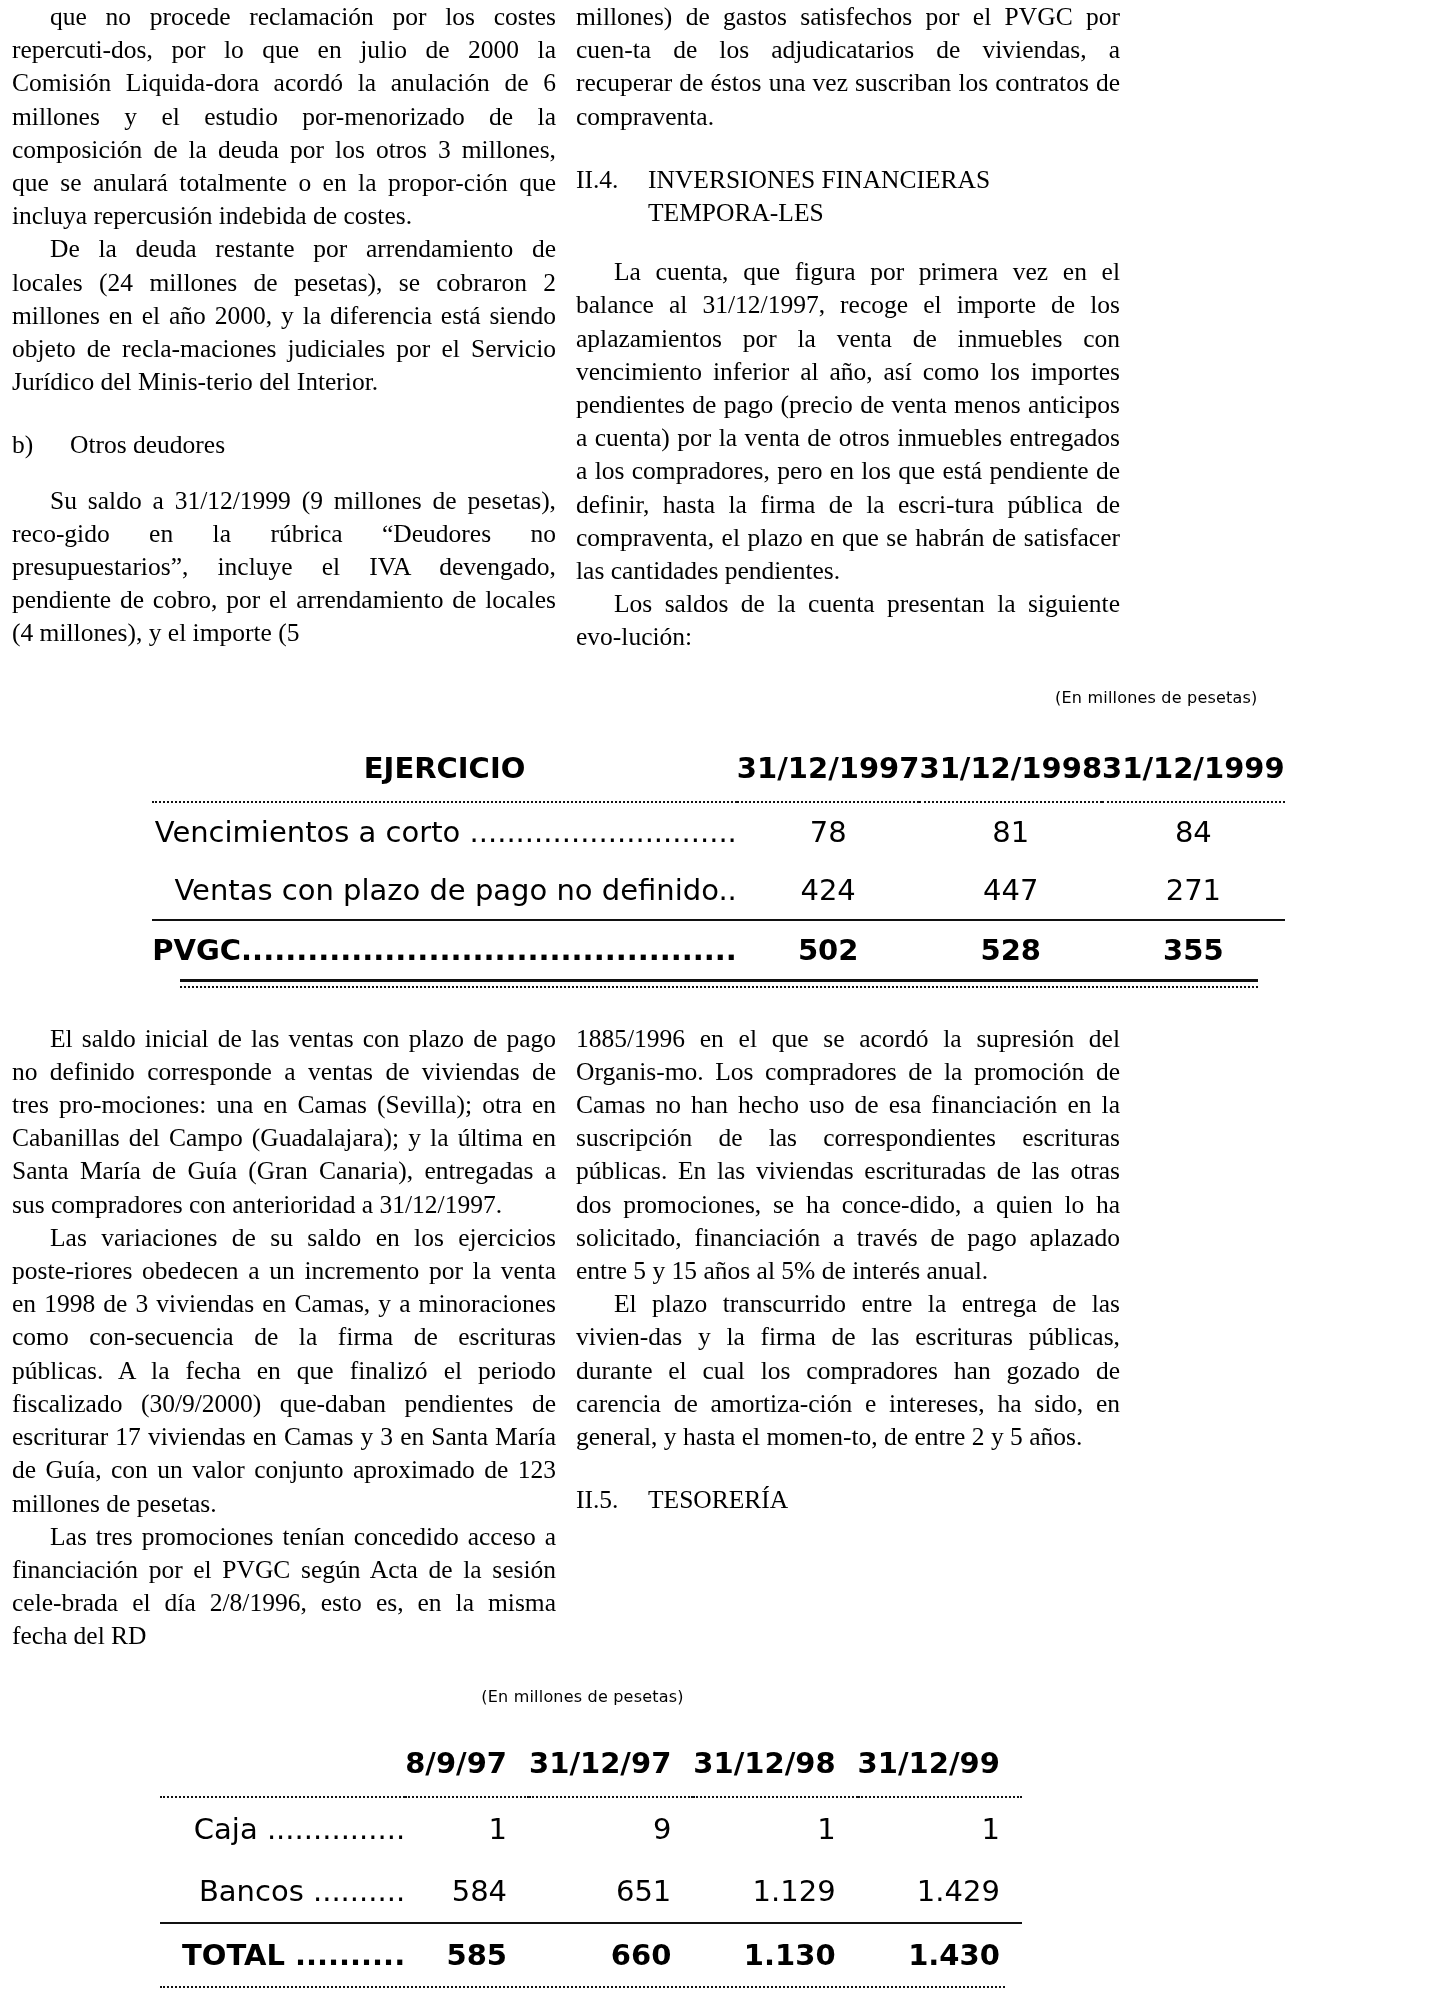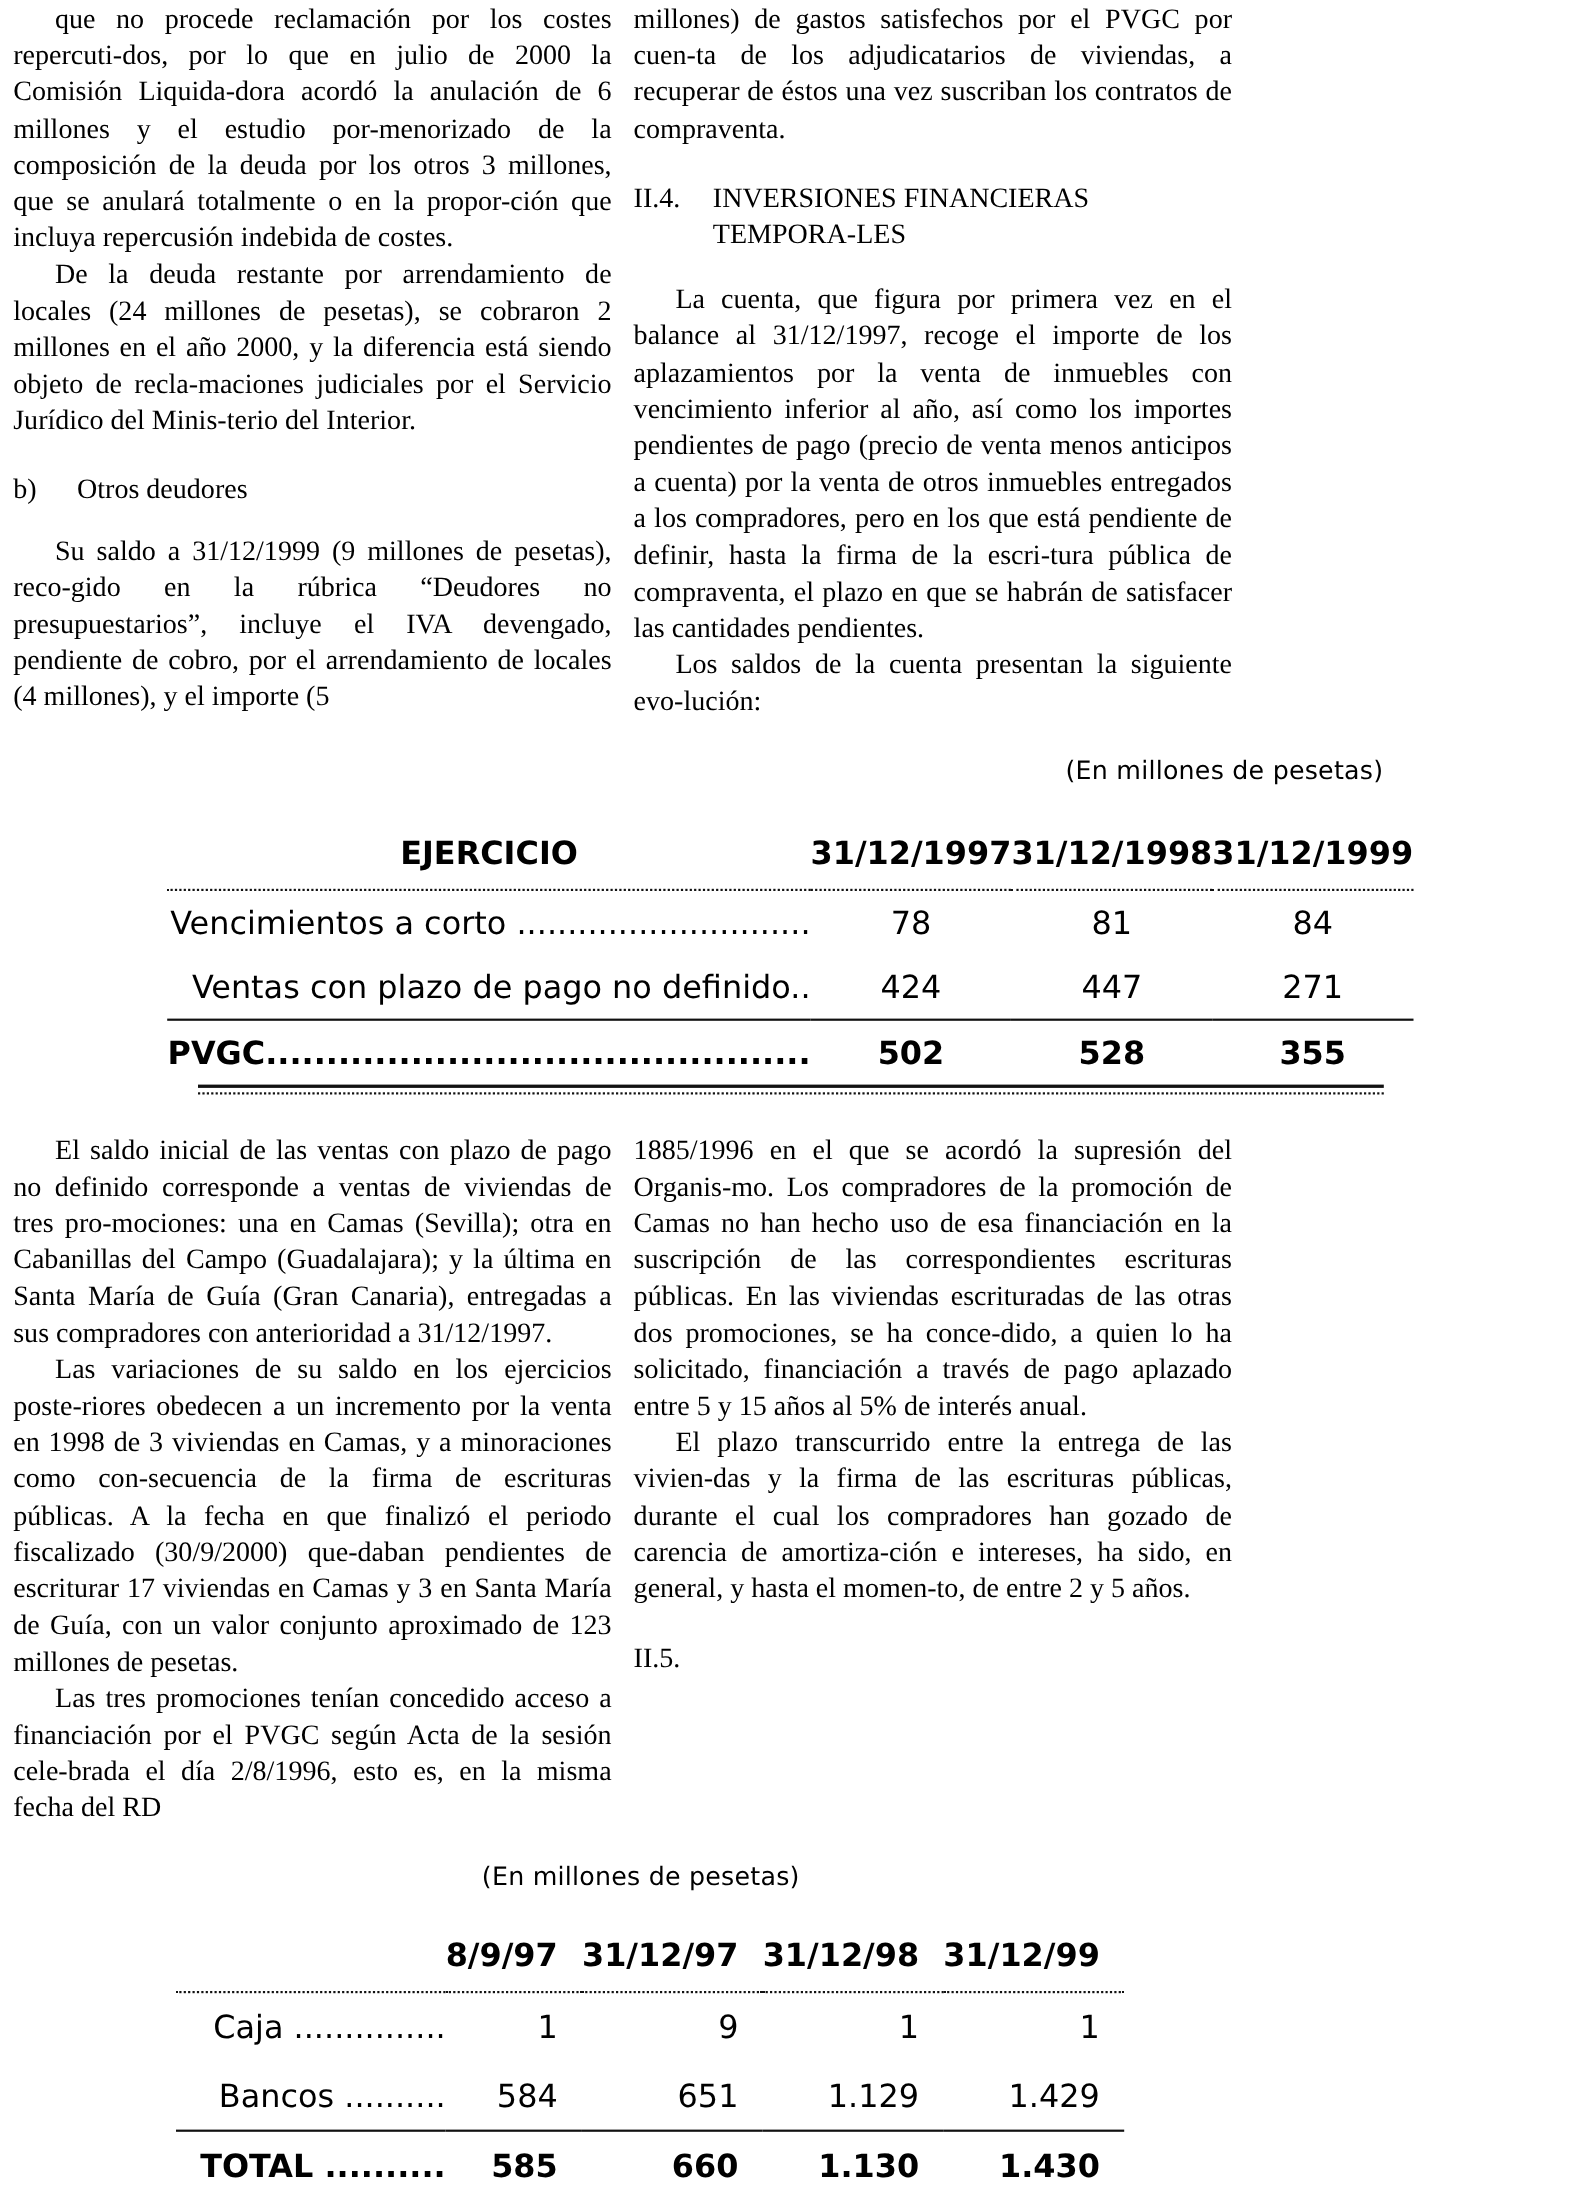--- a/index.html
+++ b/index.html
@@ -64,21 +64,21 @@
   .subhead .lbl { flex: 0 0 58px; }
   .spacer-md { height: 34px; }
 
   
   .table-wrap {
     font-family: "DejaVu Sans", "Liberation Sans", sans-serif;
     width: 100%;
   }
   .units {
     text-align: right;
-    font-size: 23px;
+    font-size: 16px;
     font-weight: 400;
     letter-spacing: 0.2px;
   }
   table.fin {
     border-collapse: collapse;
     font-family: "DejaVu Sans", "Liberation Sans", sans-serif;
   }
   table.fin th, table.fin td {
     padding: 0;
     font-size: 29px;
@@ -224,20 +224,21 @@
       <p class="body">Las variaciones de su saldo en los ejercicios poste-riores obedecen a un incremento por la venta en 1998 de 3 viviendas en Camas, y a minoraciones como con-secuencia de la firma de escrituras públicas. A la fecha en que finalizó el periodo fiscalizado (30/9/2000) que-daban pendientes de escriturar 17 viviendas en Camas y 3 en Santa María de Guía, con un valor conjunto aproximado de 123 millones de pesetas.</p>
       <p class="body">Las tres promociones tenían concedido acceso a financiación por el PVGC según Acta de la sesión cele-brada el día 2/8/1996, esto es, en la misma fecha del RD</p>
     </div>
 
     <div class="col">
       <p class="body noindent">1885/1996 en el que se acordó la supresión del Organis-mo. Los compradores de la promoción de Camas no han hecho uso de esa financiación en la suscripción de las correspondientes escrituras públicas. En las viviendas escrituradas de las otras dos promociones, se ha conce-dido, a quien lo ha solicitado, financiación a través de pago aplazado entre 5 y 15 años al 5% de interés anual.</p>
       <p class="body">El plazo transcurrido entre la entrega de las vivien-das y la firma de las escrituras públicas, durante el cual los compradores han gozado de carencia de amortiza-ción e intereses, ha sido, en general, y hasta el momen-to, de entre 2 y 5 años.</p>
 
       <div class="heading">
         <span class="num">II.5.</span>
+        <span class="txt">TESORERÍA</span>
       </div>
 
     </div>
   </div>
 
   <div class="spacer-md"></div>
 
   <div class="table-wrap">
     <div class="units units-two">(En millones de pesetas)</div>
 

